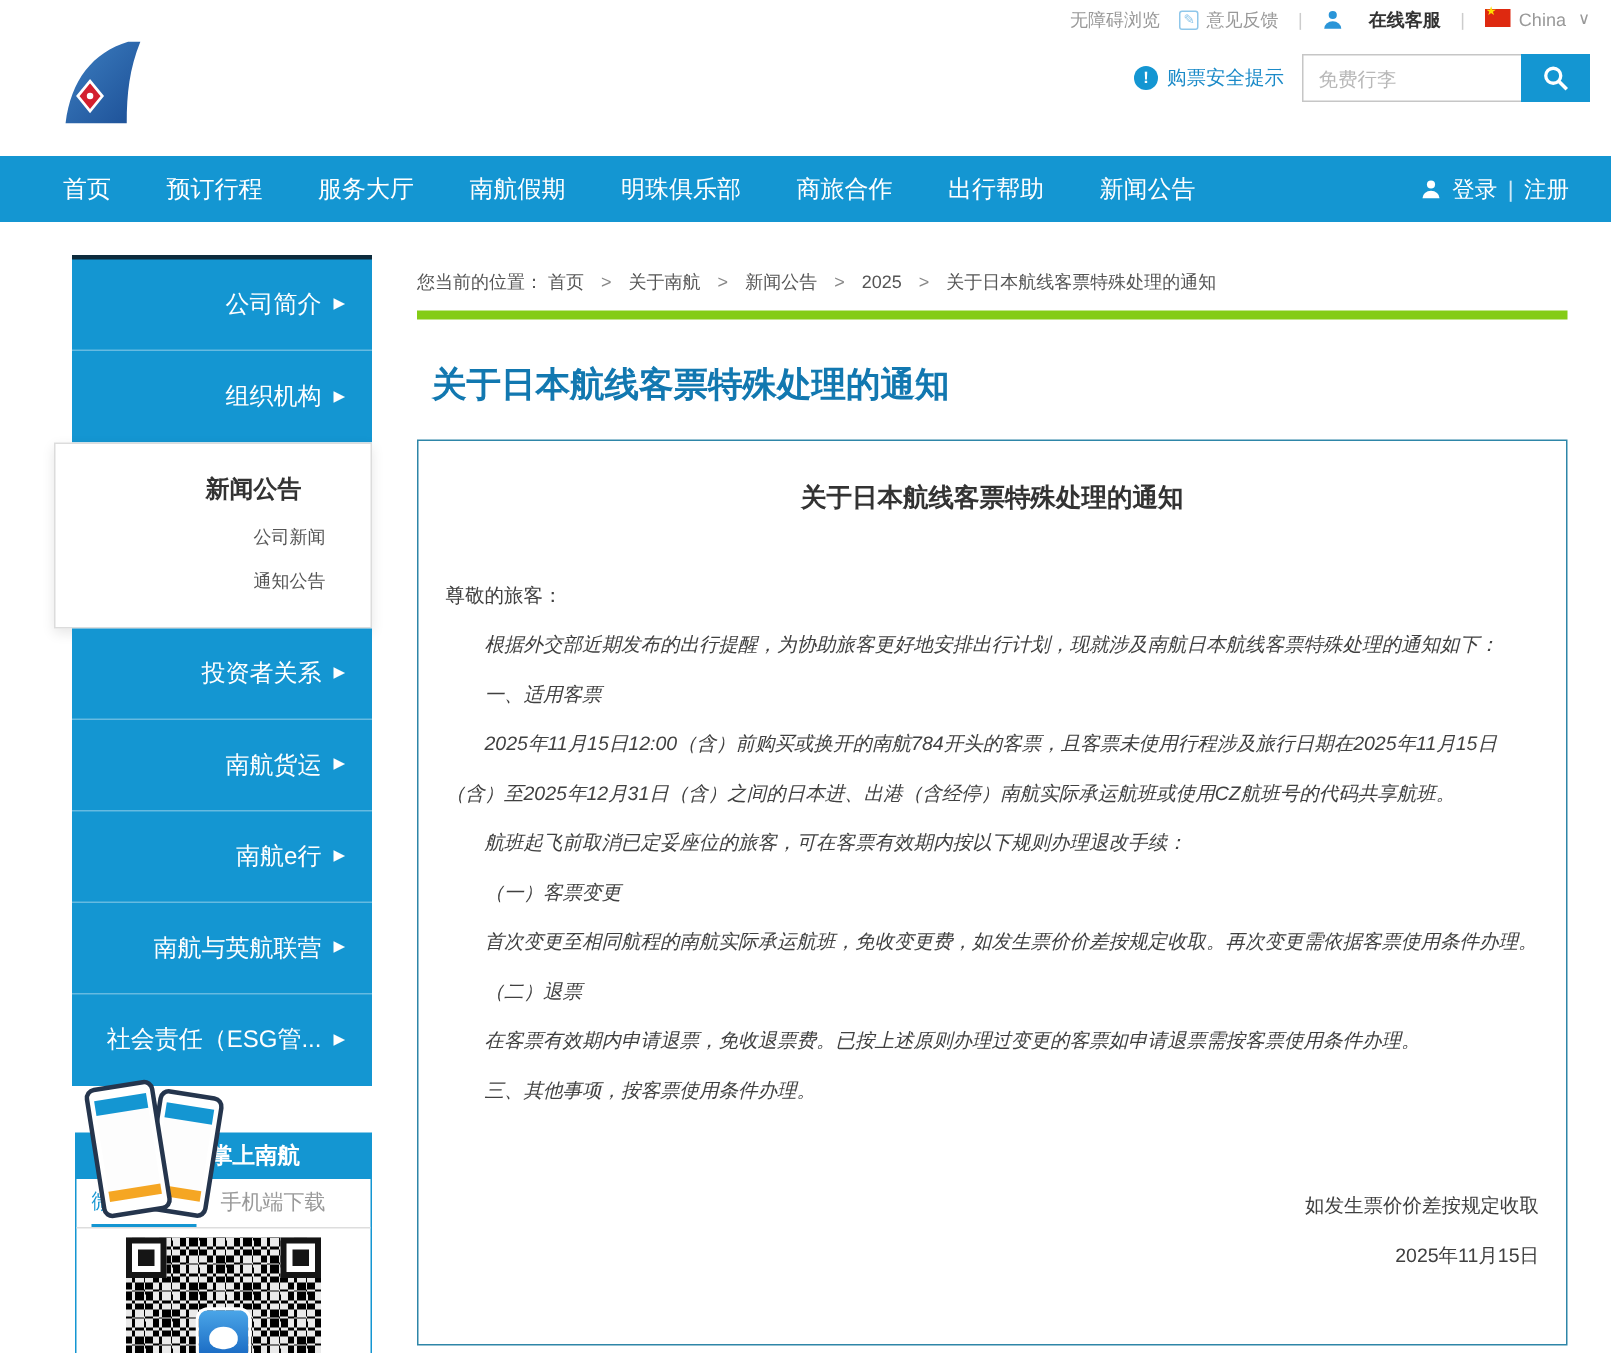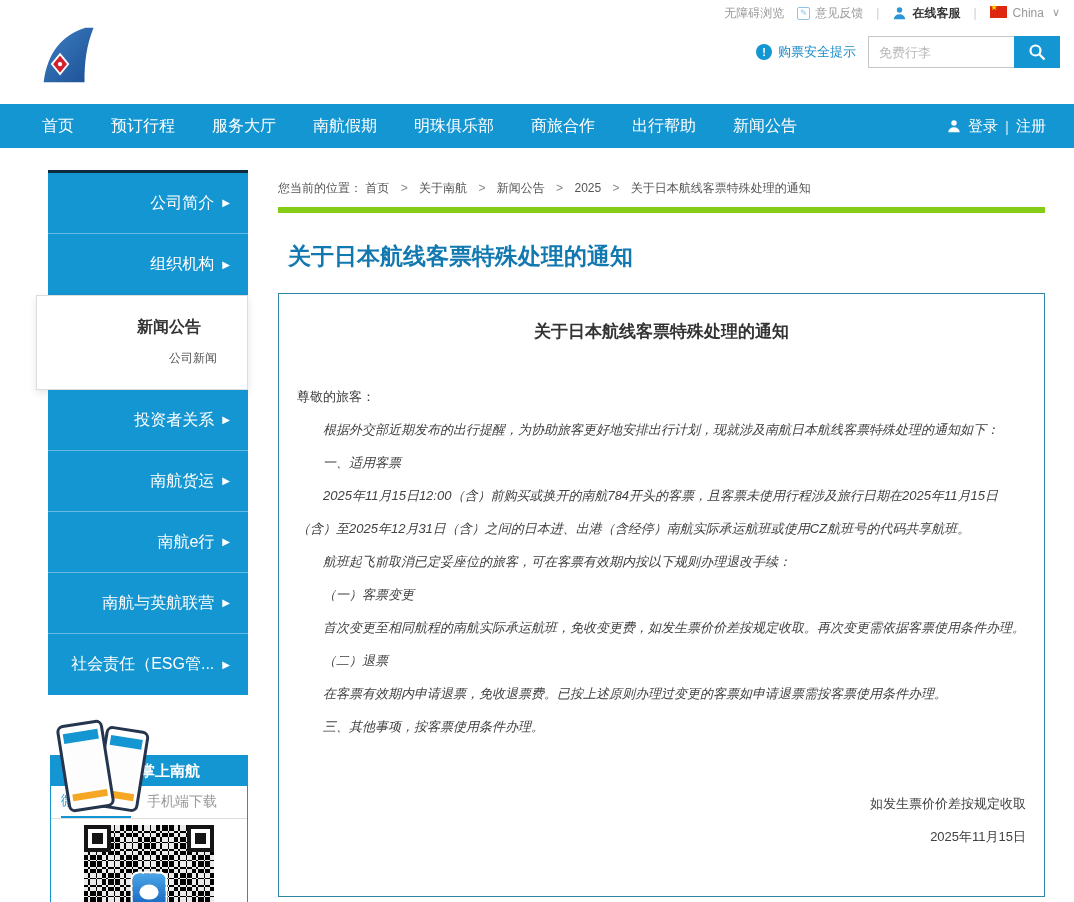--- a/index.html
+++ b/index.html
@@ -8,21 +8,21 @@
     width:1074px; height:902px; overflow:hidden; background:#fff;
     font-family:"Liberation Sans","DejaVu Sans",sans-serif; color:#333;
   }
   a { text-decoration:none; }
 
   
   .topbar { height:26px; display:flex; justify-content:flex-end; align-items:center;
             gap:13px; padding-right:14px; font-size:12px; color:#999; }
   .tb-link { color:#999; cursor:pointer; display:flex; align-items:center; gap:5px; }
   .tb-sep { color:#ccc; }
-  .tb-online { color:#333; font-weight:bold; cursor:pointer; display:flex; align-items:center; gap:5px; }
+  .tb-online { color:#333; font-weight:bold; cursor:pointer; display:flex; align-items:center; gap:16px; }
   .fb-icon { width:13px; height:13px; border:1px solid #8fc7ea; color:#8fc7ea; font-size:9px;
              line-height:11px; text-align:center; border-radius:2px; }
   .person-blue { color:#2a95d8; display:flex; }
   .flag { width:17px; height:12px; background:#de2910; position:relative; display:inline-block; }
   .flag::after { content:"★"; position:absolute; left:1px; top:-3px; color:#ffde00; font-size:8px; }
   .chev { color:#999; font-size:11px; margin-left:2px; }
   .region { display:flex; align-items:flex-start; gap:6px; cursor:pointer; color:#999; }
 
   
   .header { height:78px; position:relative; }
@@ -203,20 +203,21 @@
       </div>
       <div class="sb-item">
         <span>组织机构</span>
         <span class="sb-arrow">▶</span>
       </div>
     </div>
 
     <div class="sb-active">
       <div class="sb-active-title">新闻公告</div>
       <div class="sb-sub">公司新闻</div>
+      <div class="sb-sub">通知公告</div>
     </div>
 
     <div class="sb-col" style="border-top:none;">
       <div class="sb-item">
         <span>投资者关系</span>
         <span class="sb-arrow">▶</span>
       </div>
       <div class="sb-item">
         <span>南航货运</span>
         <span class="sb-arrow">▶</span>

